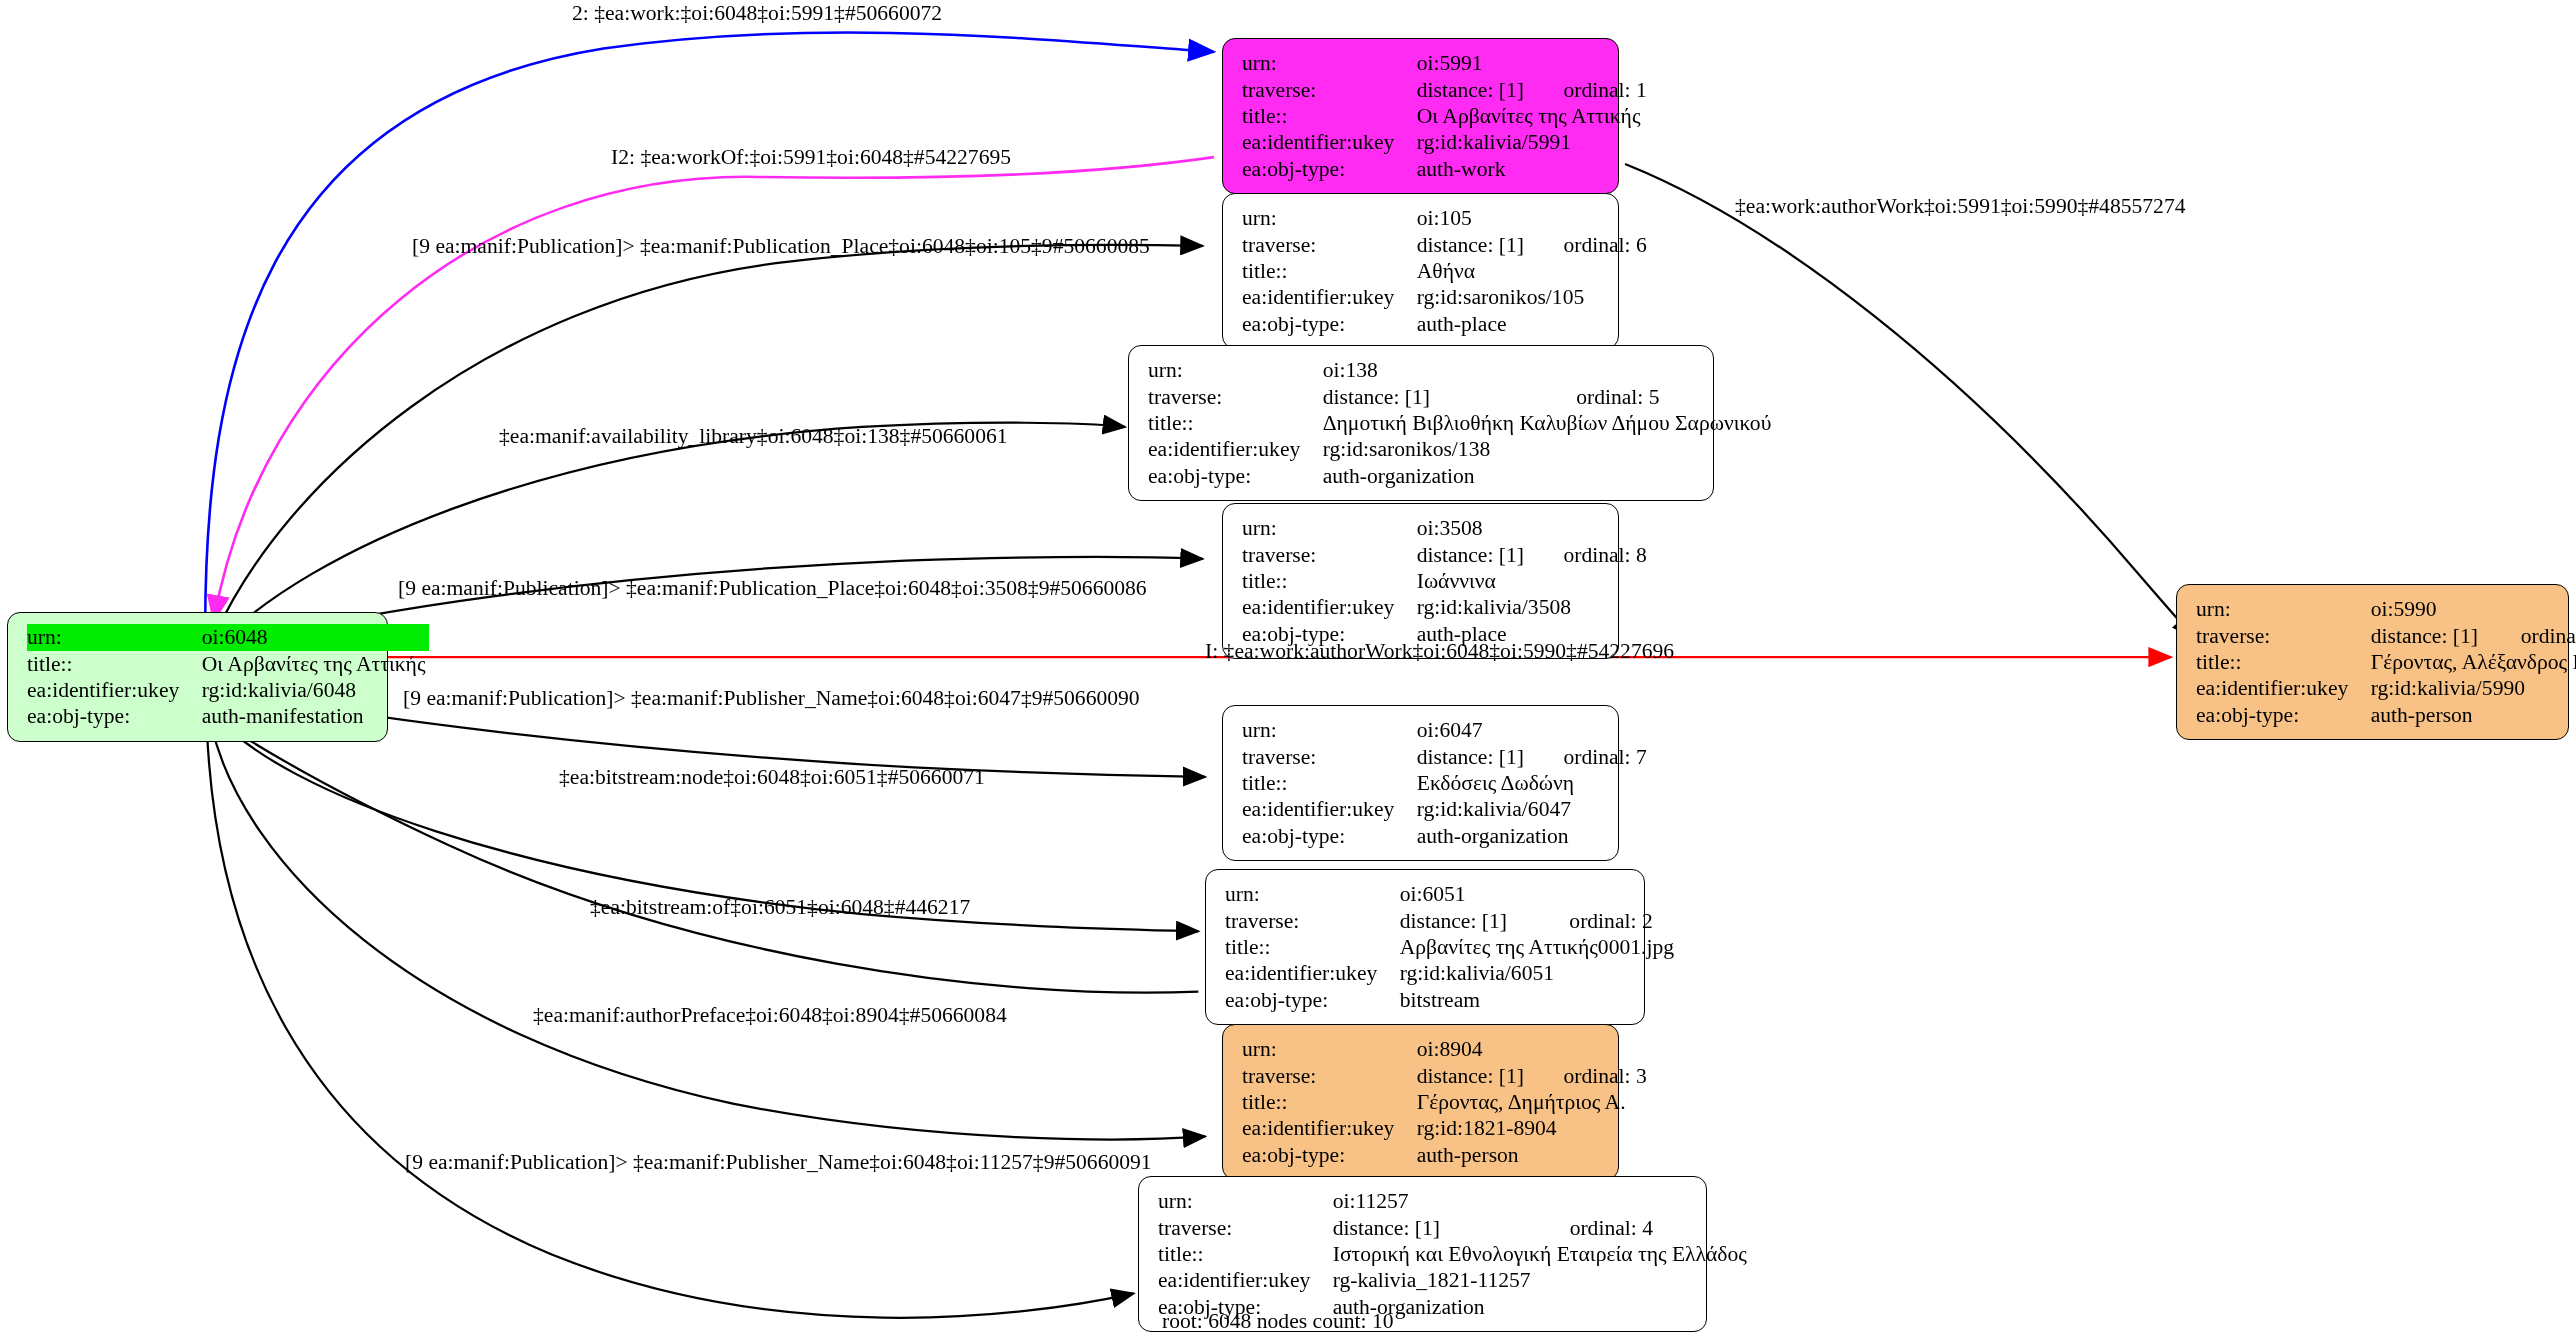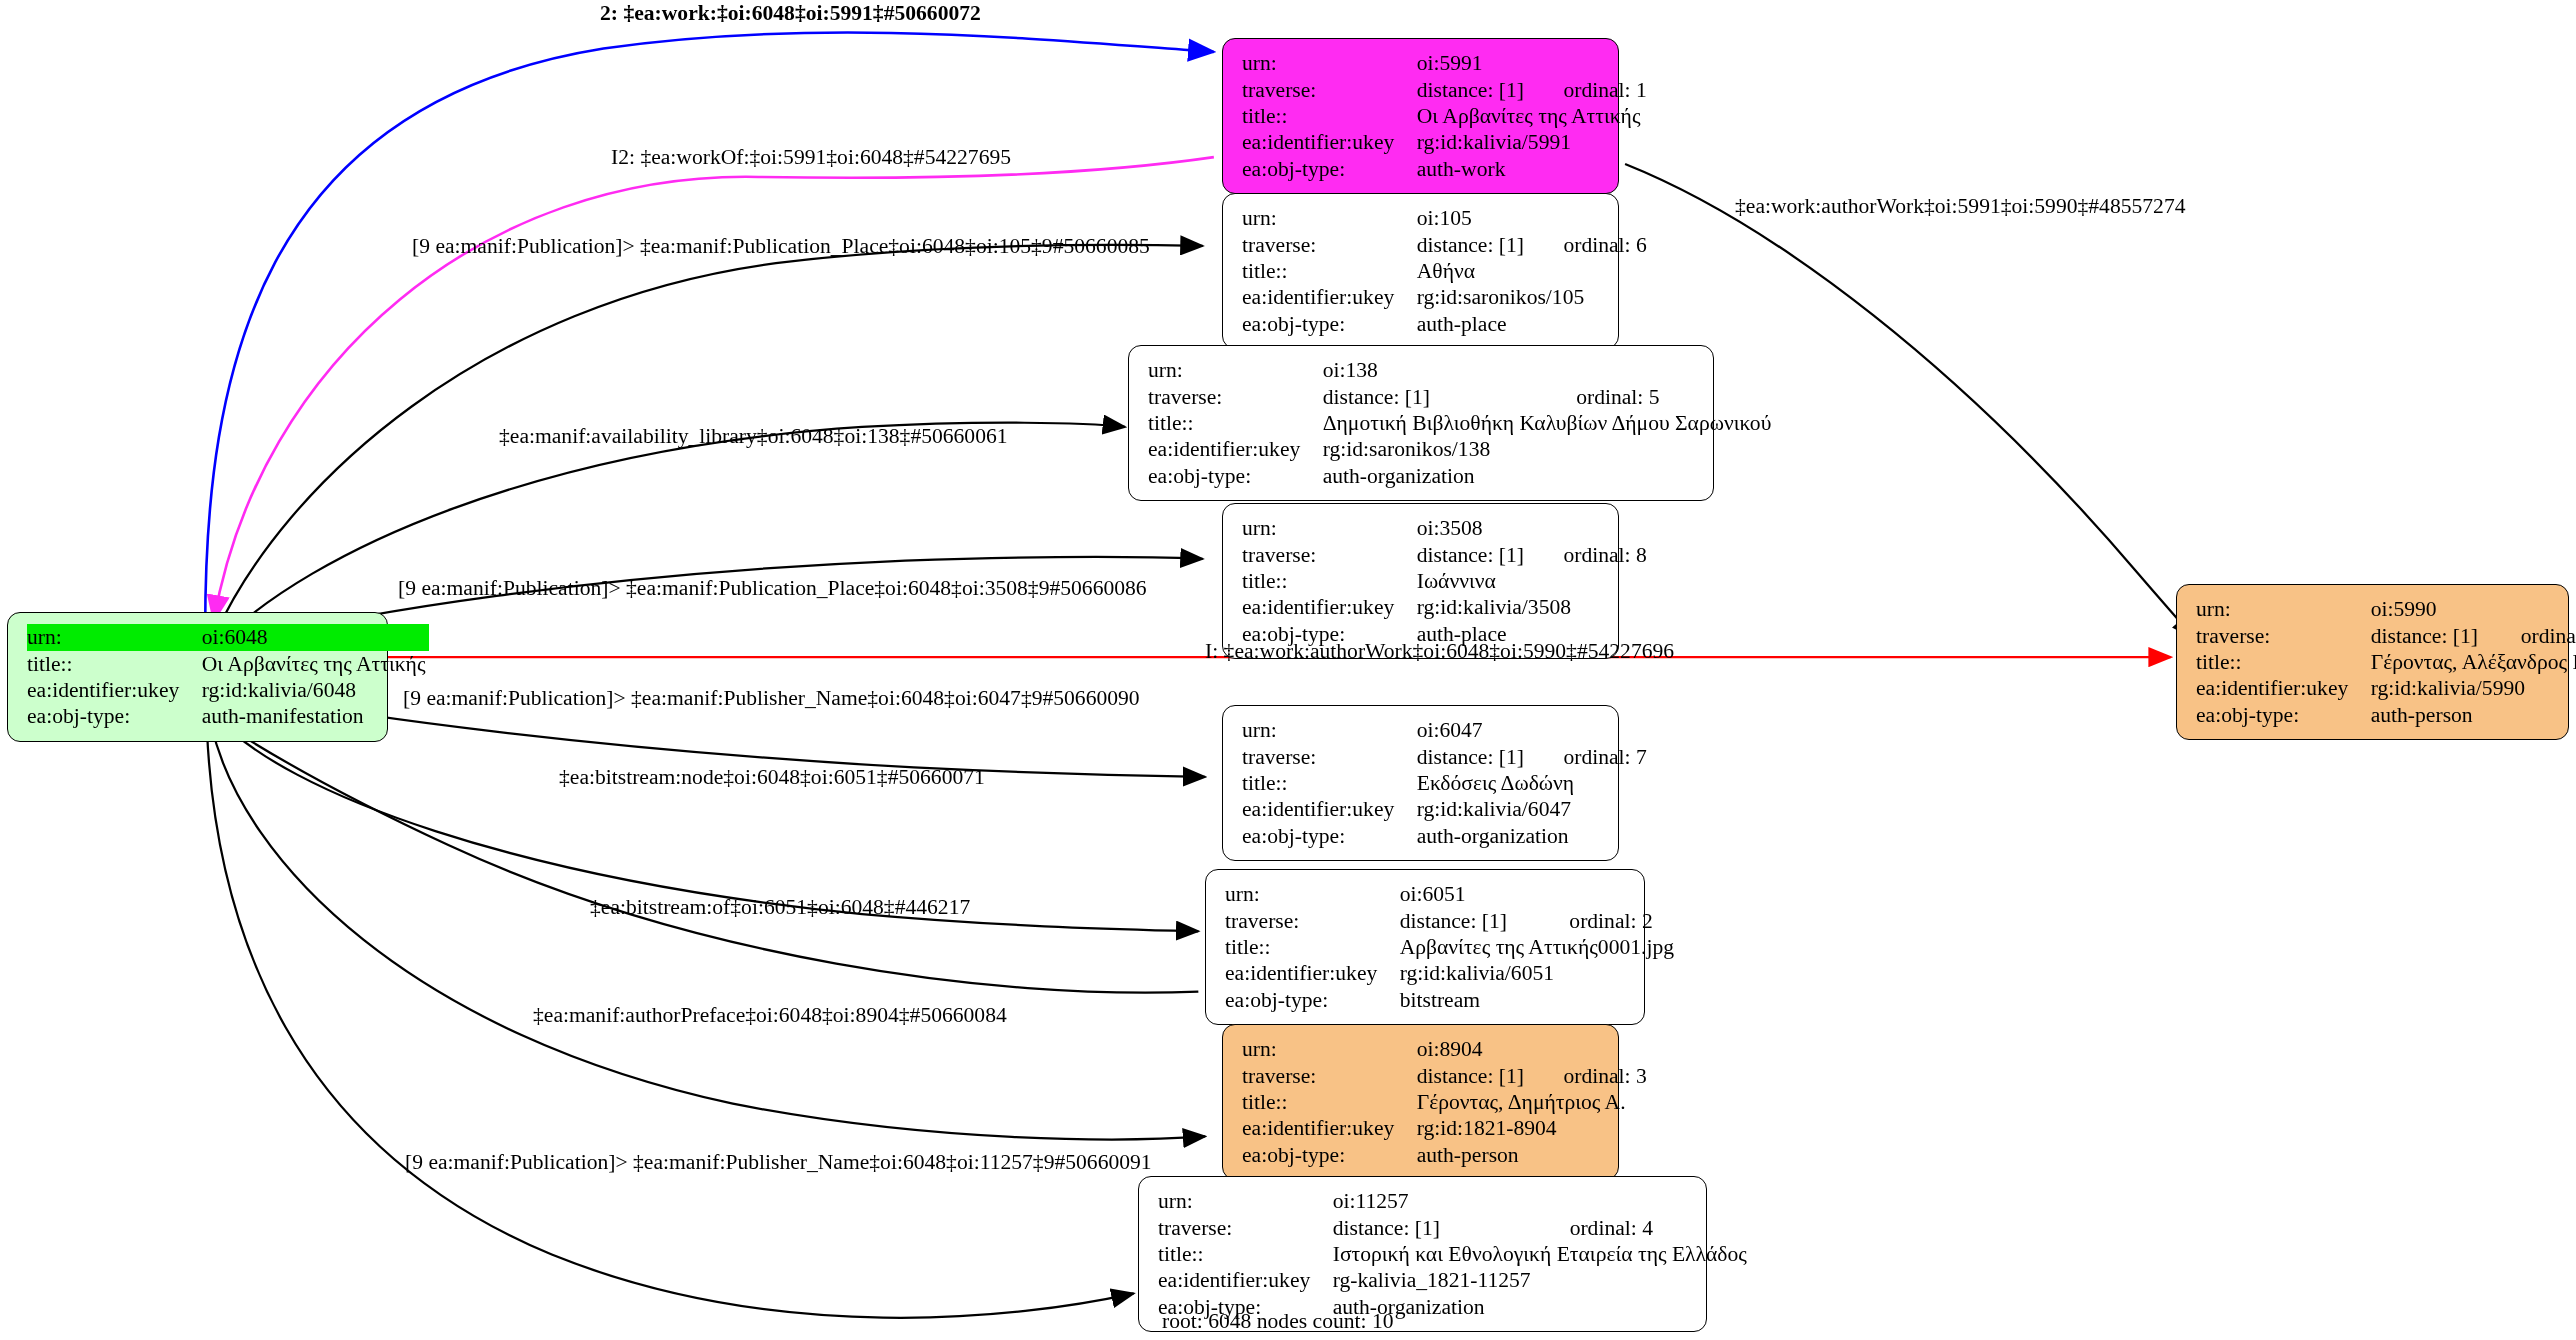--- a/index.html
+++ b/index.html
@@ -375,21 +375,21 @@
         <td class="v" colspan="2">rg-kalivia_1821-11257</td>
       </tr>
       <tr>
         <td class="k">ea:obj-type:</td>
         <td class="v" colspan="2">auth-organization</td>
       </tr>
     </tbody>
       </table>
   </div>
 
-  <div class="edge-label" style="left:600px; top:3.4px;font-weight:bold;">2: ‡ea:work:‡oi:6048‡oi:5991‡#50660072</div>
+  <div class="edge-label" style="left:572px; top:3.4px;">2: ‡ea:work:‡oi:6048‡oi:5991‡#50660072</div>
 
   <div class="edge-label" style="left:599px; top:147px;margin-left:12px;">I2: ‡ea:workOf:‡oi:5991‡oi:6048‡#54227695</div>
 
   <div class="edge-label" style="left:412px; top:236px;">[9 ea:manif:Publication]&gt; ‡ea:manif:Publication_Place‡oi:6048‡oi:105‡9#50660085</div>
 
   <div class="edge-label" style="left:499px; top:426px;">‡ea:manif:availability_library‡oi:6048‡oi:138‡#50660061</div>
 
   <div class="edge-label" style="left:398px; top:578px;">[9 ea:manif:Publication]&gt; ‡ea:manif:Publication_Place‡oi:6048‡oi:3508‡9#50660086</div>
 
   <div class="edge-label" style="left:1735px; top:196px;">‡ea:work:authorWork‡oi:5991‡oi:5990‡#48557274</div>

